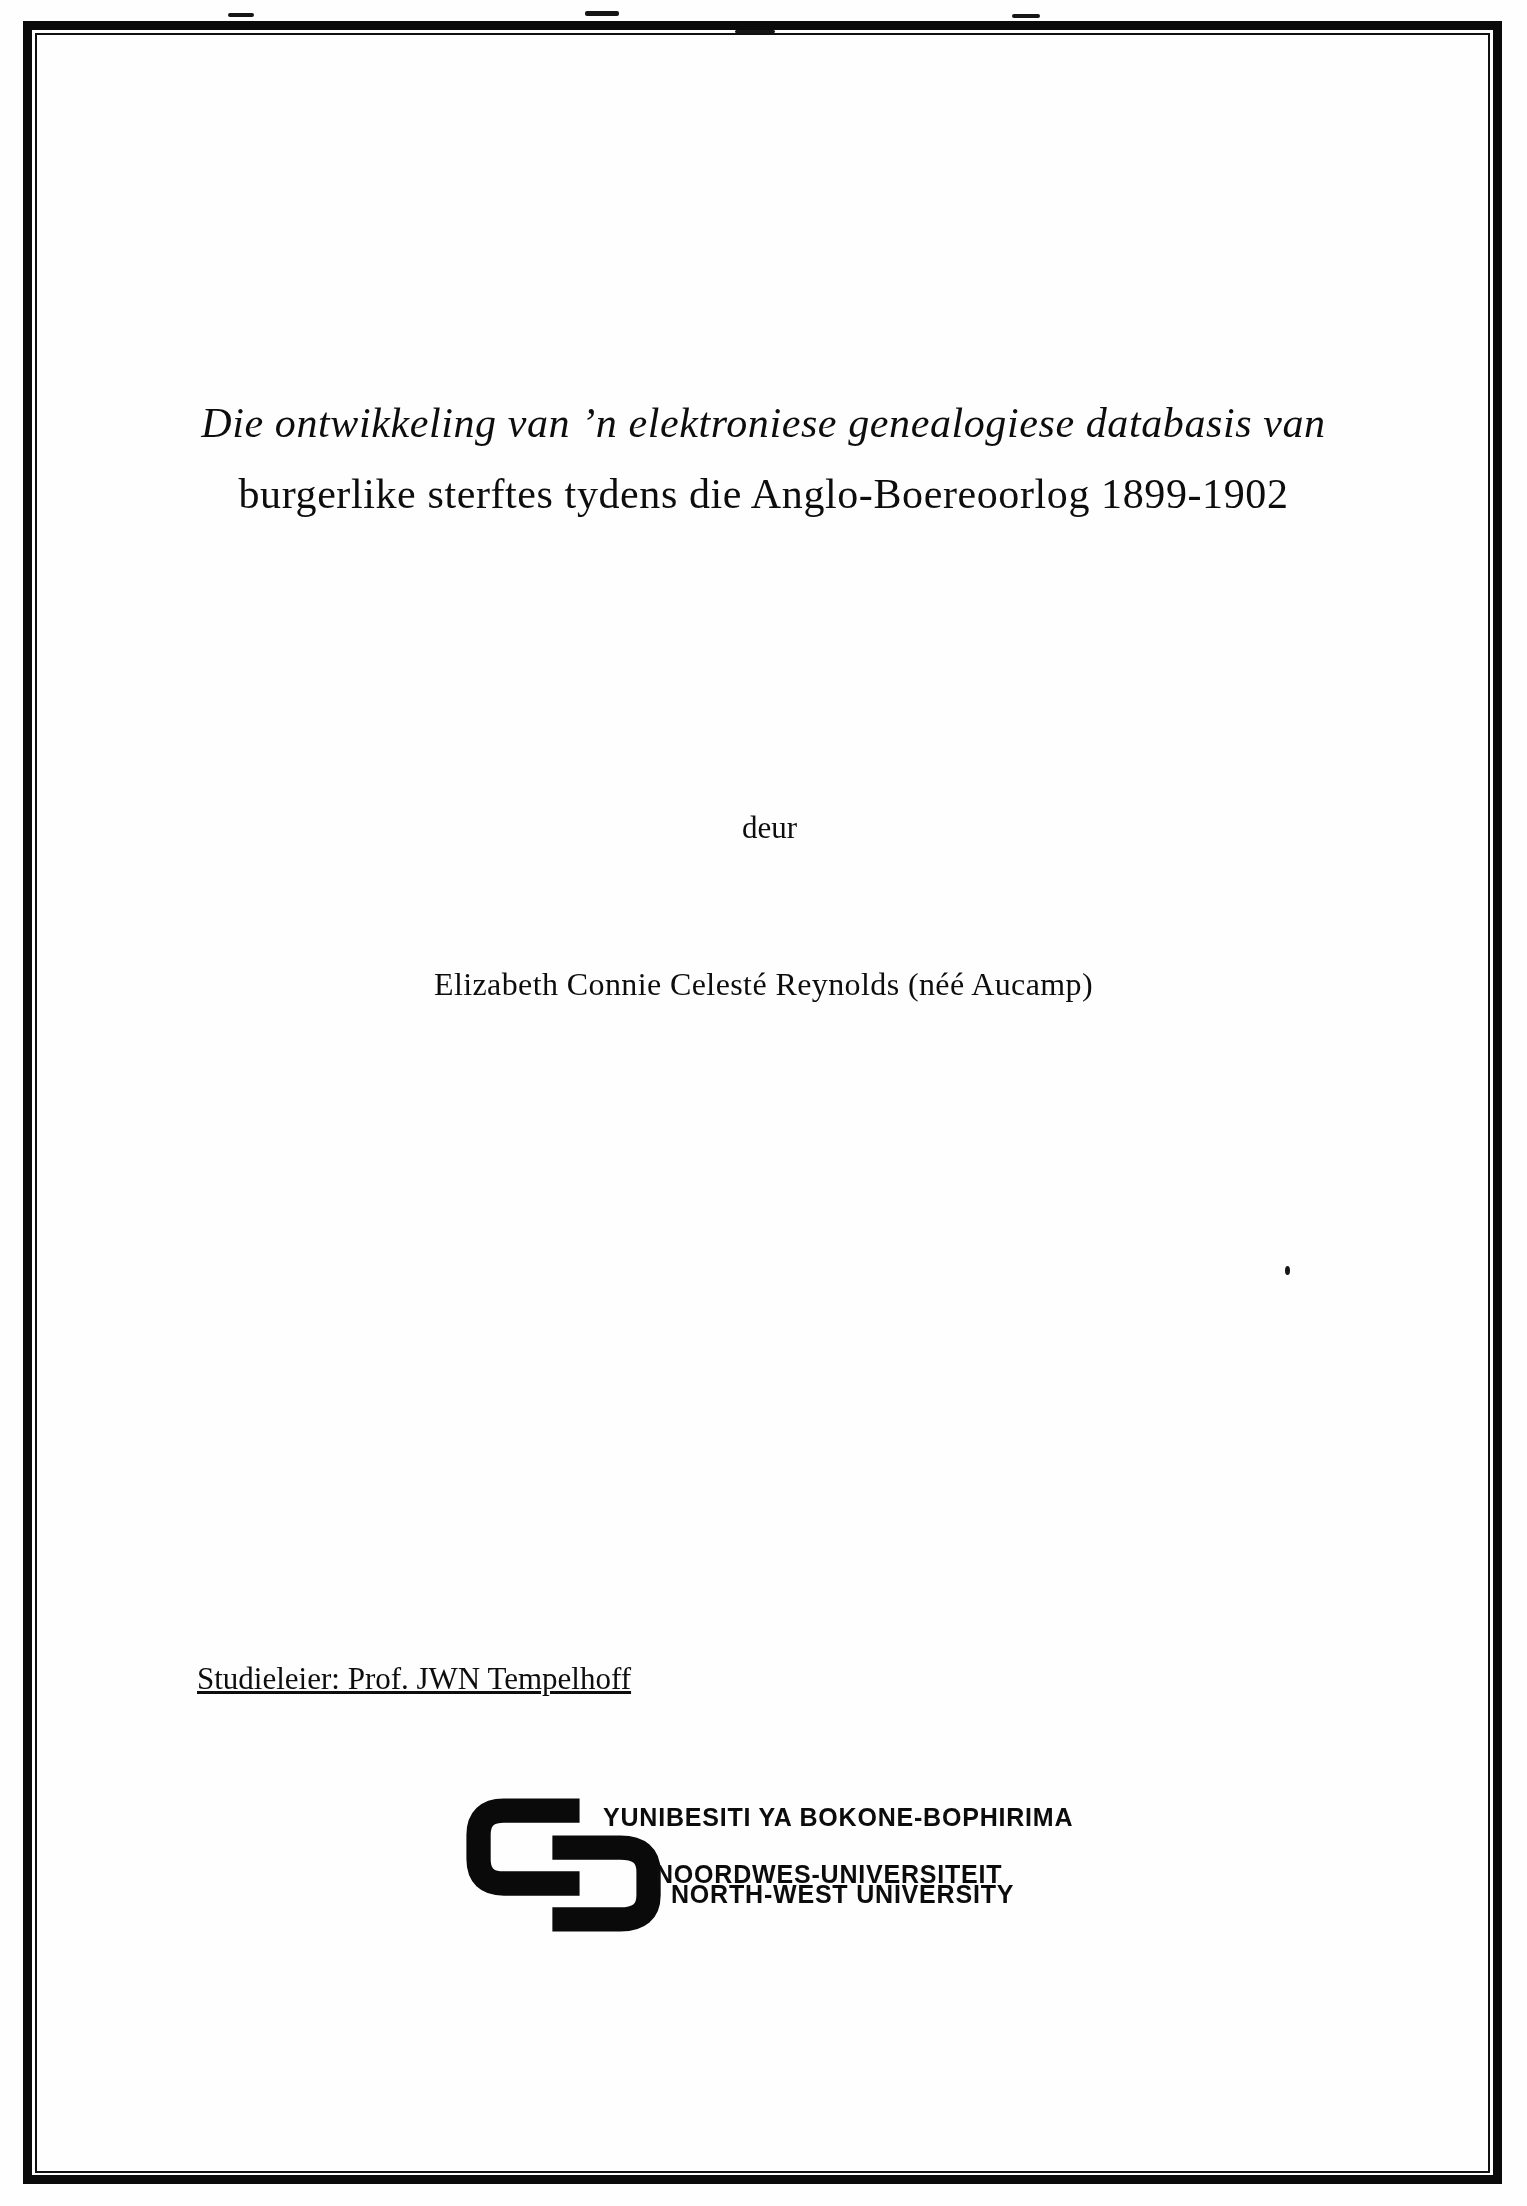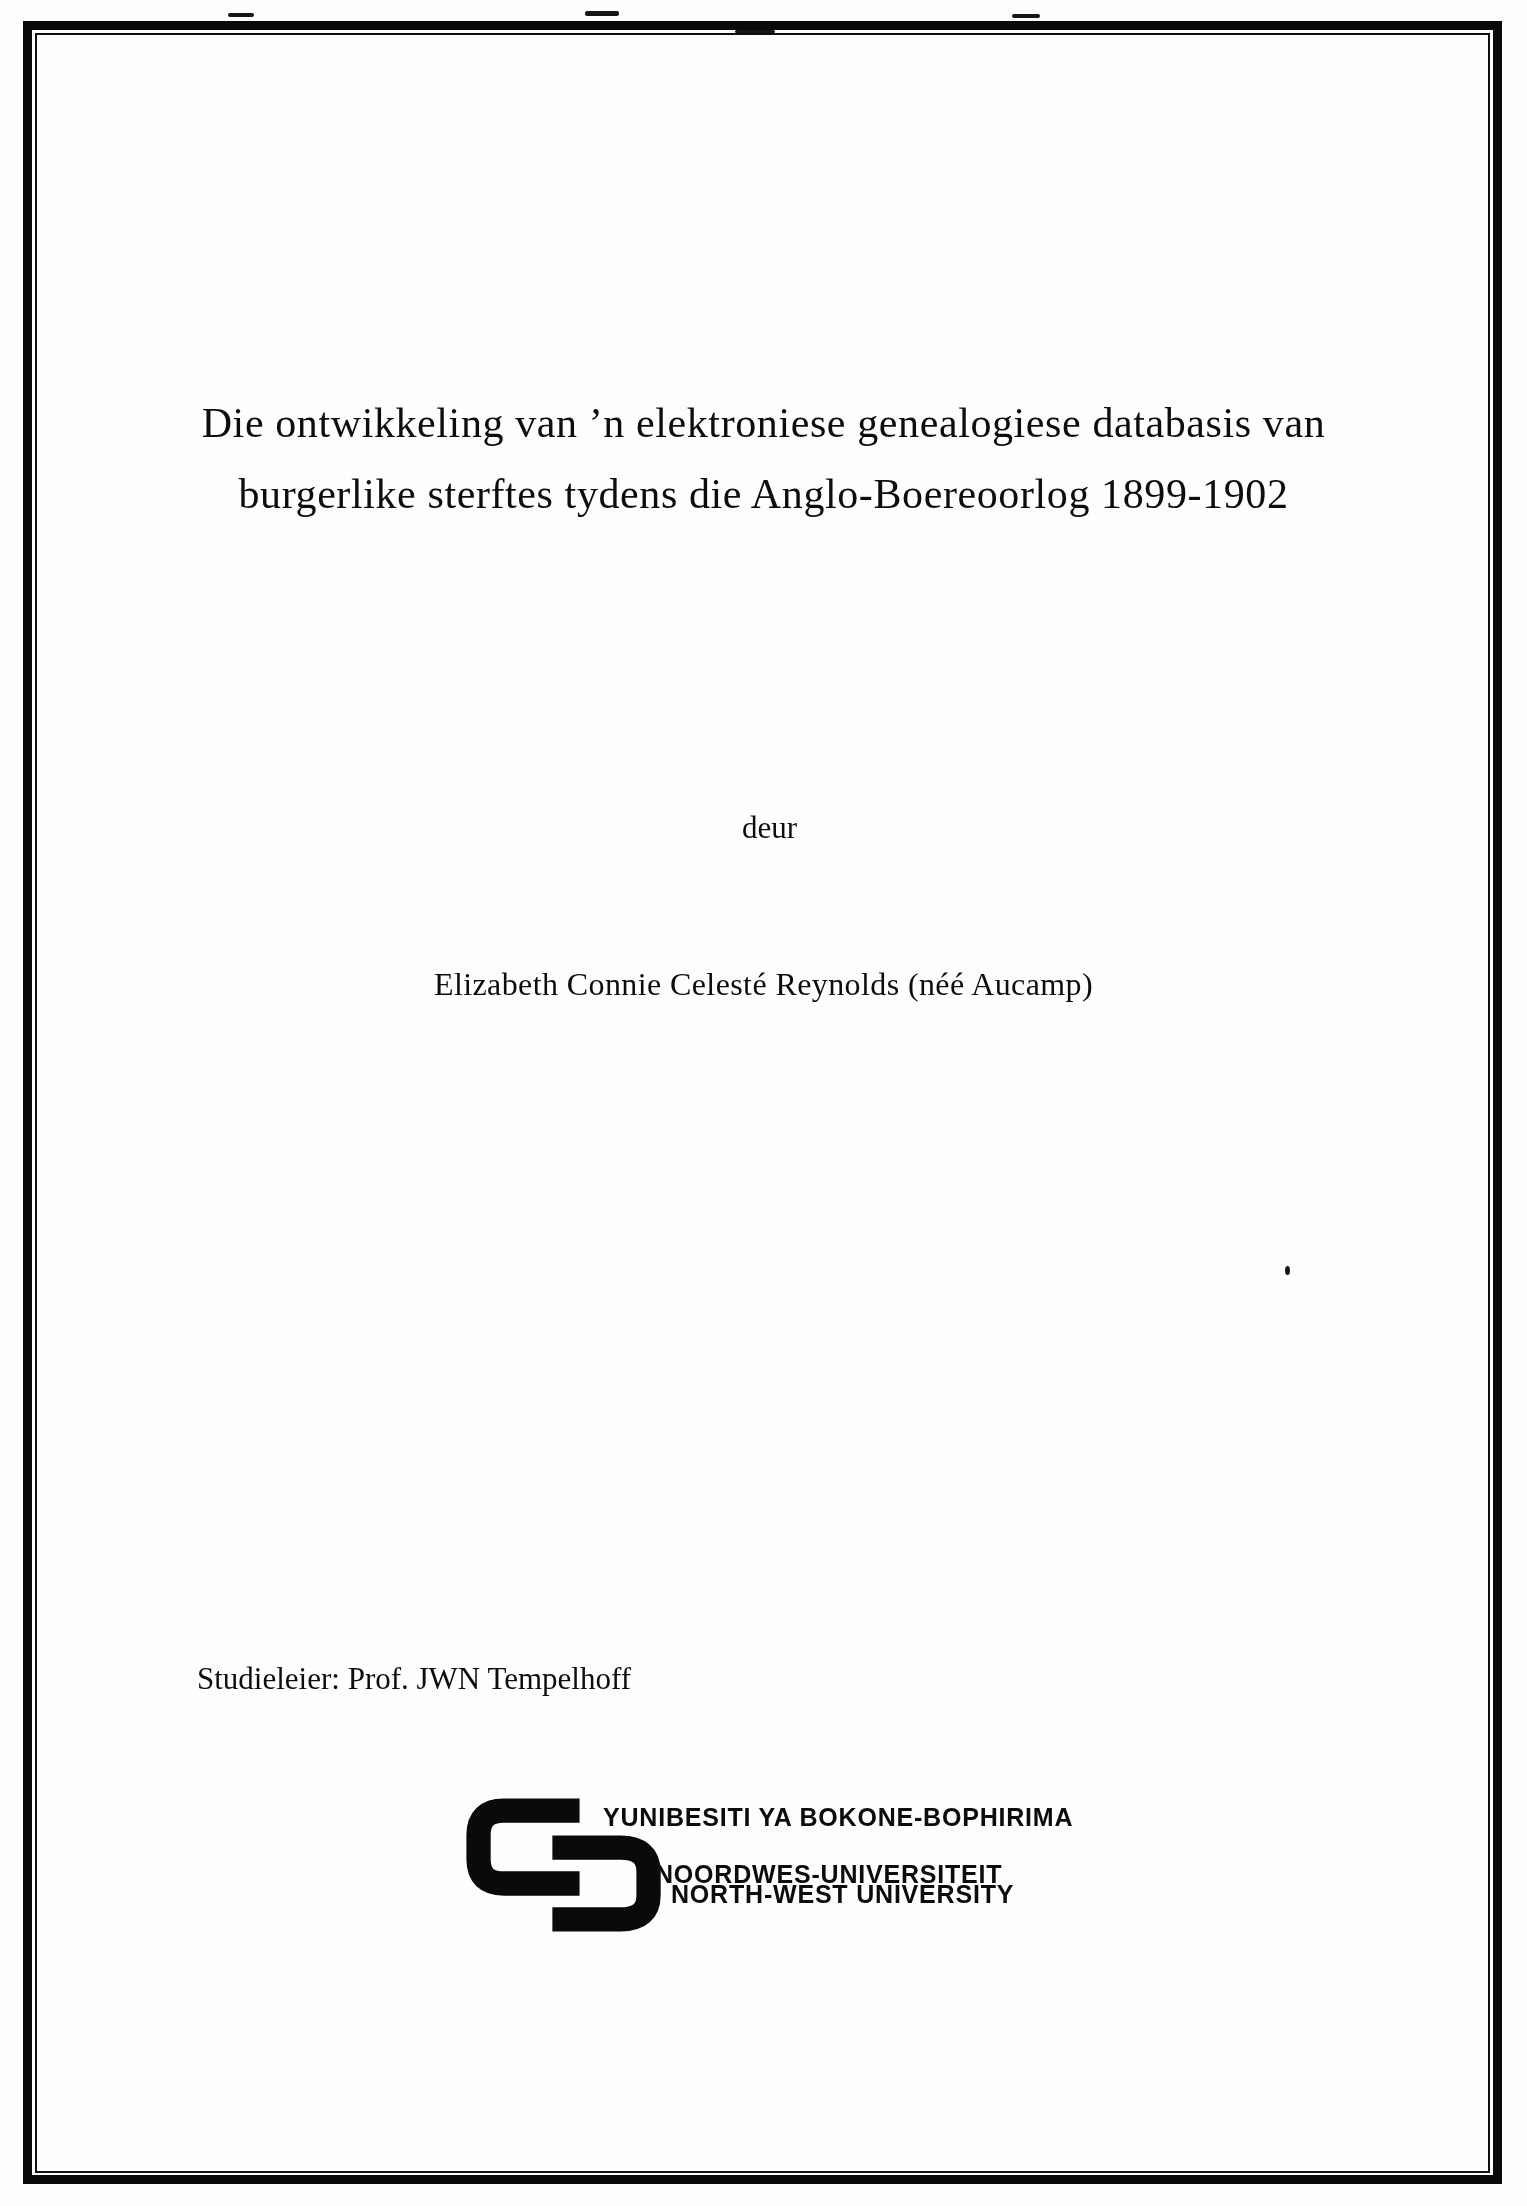--- a/index.html
+++ b/index.html
@@ -38,21 +38,21 @@
   .centered {
     position: absolute;
     left: 0; right: 0;
     text-align: center;
   }
   .title-line {
     font-size: 42px;
     letter-spacing: 0.6px;
     line-height: 1;
   }
-  .title-1 { top: 402px; }
+  .title-1 { top: 402px; font-style: italic; }
   .title-2 { top: 473px; }
 
   .byline {
     top: 810px;
     font-size: 31px;
     padding-left: 12px;
   }
   .author {
     top: 966px;
     font-size: 32px;
@@ -72,20 +72,21 @@
     text-align-last: justify;
   }
   .degree .ital { font-style: italic; }
 
   .supervisor-block {
     position: absolute;
     left: 197px;
     top: 1655px;
     font-size: 31px;
     line-height: 47px;
+    text-decoration: underline;
   }
 
   .nwu-logo {
     position: absolute;
     left: 464px;
     top: 1796px;
     width: 620px;
     height: 145px;
   }
   .nwu-mark {

